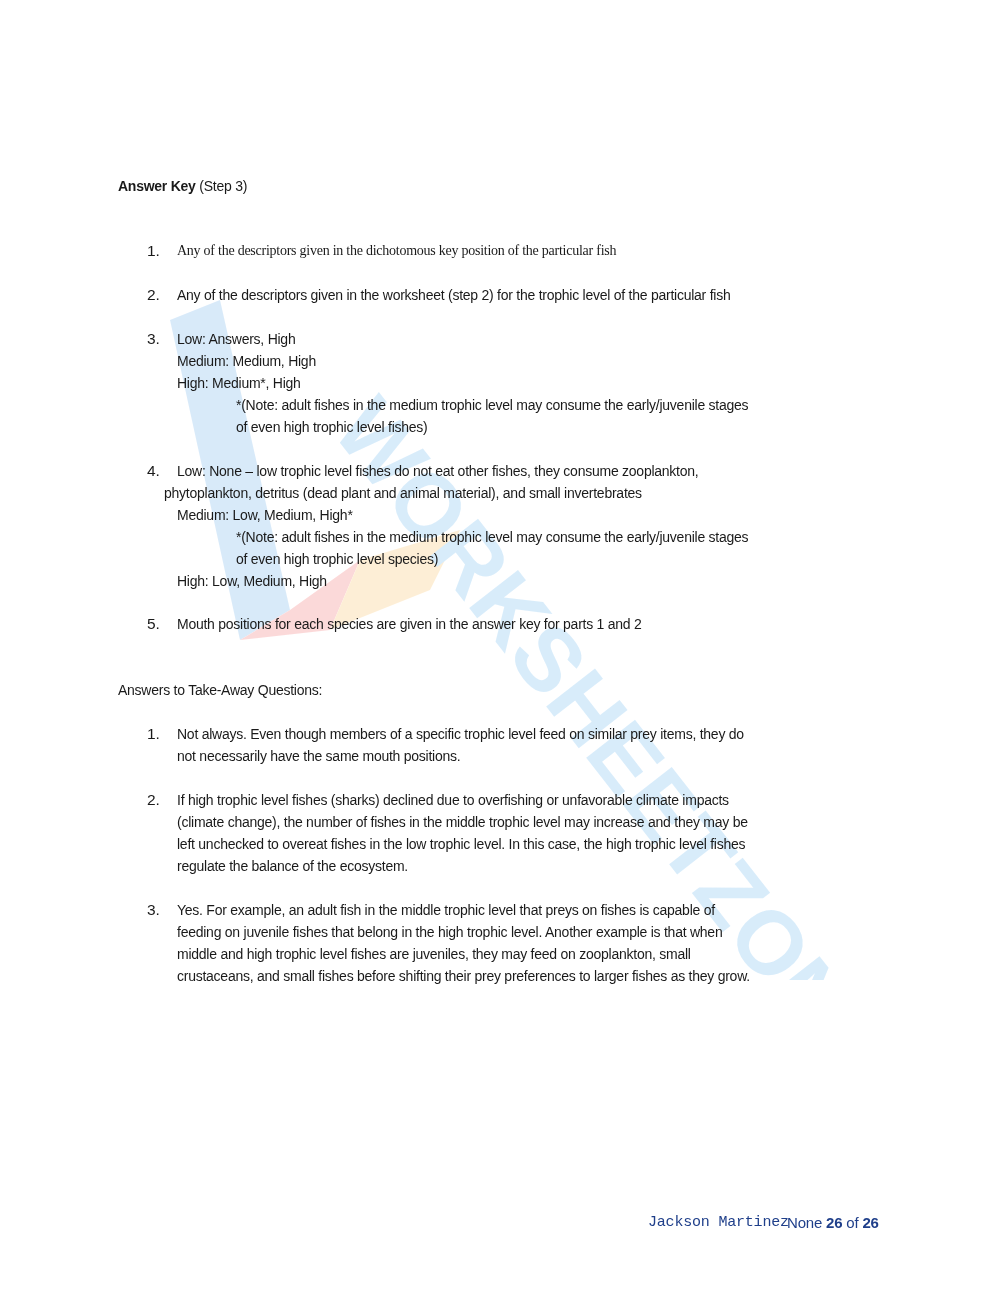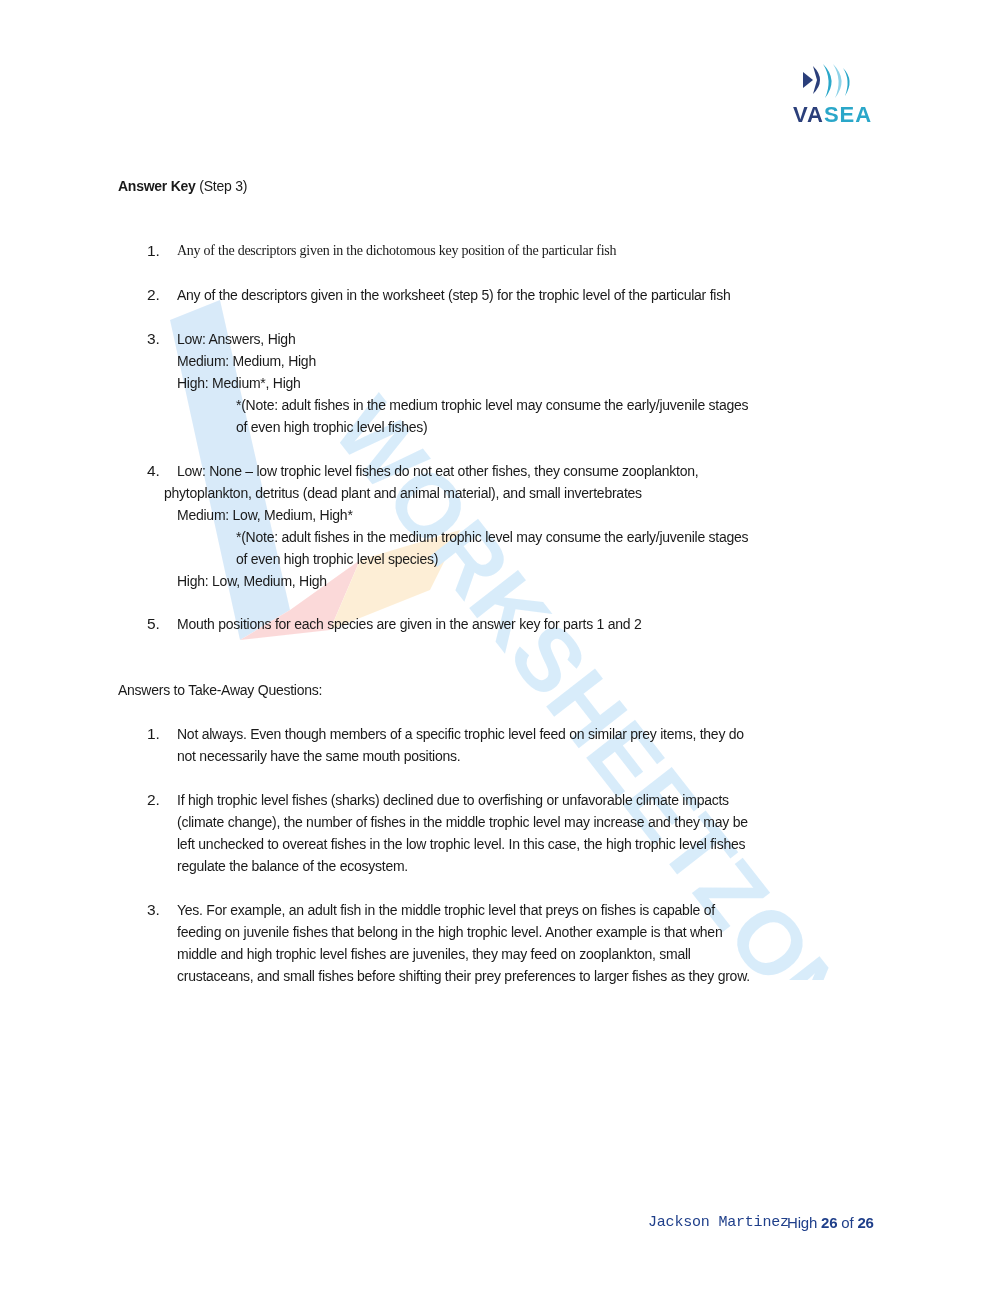--- a/index.html
+++ b/index.html
@@ -21,39 +21,29 @@
 
 <div class="page">
 
   <svg class="watermark" viewBox="0 0 780 700">
     <path d="M40 40 L90 20 L160 330 L110 360 Z" fill="#2f8de0"></path>
     <path d="M110 360 L160 330 L230 280 L200 350 Z" fill="#e33"></path>
     <path d="M200 350 L230 280 L330 250 L300 310 Z" fill="#f5a623"></path>
     <text x="200" y="150" transform="rotate(52 200 150)" font-size="90" font-weight="bold" fill="#2f9be8">WORKSHEETZONE</text>
   </svg>
 
-  <div class="logo">
-    <svg width="100" height="45" viewBox="0 0 100 45" style="position:absolute;left:0;top:0;">
-      <path d="M30 8 Q44 22 30 36 L34 22 Z" fill="#2b3f7a"></path>
-      <path d="M20 14 L30 22 L20 30 Z" fill="#2b3f7a"></path>
-      <path d="M40 6 Q56 22 42 40 Q50 22 40 6 Z" fill="#2aa7c9"></path>
-      <path d="M50 6 Q66 22 52 40 Q60 22 50 6 Z" fill="#8fd3e8"></path>
-      <path d="M60 10 Q72 22 62 38 Q68 22 60 10 Z" fill="#2aa7c9"></path>
-    </svg>
-    <div class="logo-text"><span class="va">VA</span><span class="sea">SEA</span></div>
-  </div>
 
   <div class="txt" style="left:118px;top:175px;"><b>Answer Key</b><span> (Step 3)</span></div>
 
   <div>
     <span class="num" style="left:147px;top:240px;">1.</span>
     <span class="txt" style="left:177px;top:240px;font-family:Liberation Serif, serif;">Any of the descriptors given in the dichotomous key position of the particular fish</span>
 
     <span class="num" style="left:147px;top:284px;">2.</span>
-    <span class="txt" style="left:177px;top:284px;">Any of the descriptors given in the worksheet (step 5) for the trophic level of the particular fish</span>
+    <span class="txt" style="left:177px;top:284px;">Any of the descriptors given in the worksheet (step 2) for the trophic level of the particular fish</span>
 
     <span class="num" style="left:147px;top:328px;">3.</span>
     <span class="txt" style="left:177px;top:328px;">Low: Answers, High</span>
     <span class="txt" style="left:177px;top:350px;">Medium: Medium, High</span>
     <span class="txt" style="left:177px;top:372px;">High: Medium*, High</span>
     <span class="txt" style="left:236px;top:394px;">*(Note: adult fishes in the medium trophic level may consume the early/juvenile stages</span>
     <span class="txt" style="left:236px;top:416px;">of even high trophic level fishes)</span>
 
     <span class="num" style="left:147px;top:460px;">4.</span>
     <span class="txt" style="left:177px;top:460px;">Low: None – low trophic level fishes do not eat other fishes, they consume zooplankton,</span>
@@ -81,14 +71,14 @@
     <span class="txt" style="left:177px;top:855px;">regulate the balance of the ecosystem.</span>
 
     <span class="num" style="left:147px;top:899px;">3.</span>
     <span class="txt" style="left:177px;top:899px;">Yes. For example, an adult fish in the middle trophic level that preys on fishes is capable of</span>
     <span class="txt" style="left:177px;top:921px;">feeding on juvenile fishes that belong in the high trophic level. Another example is that when</span>
     <span class="txt" style="left:177px;top:943px;">middle and high trophic level fishes are juveniles, they may feed on zooplankton, small</span>
     <span class="txt" style="left:177px;top:965px;">crustaceans, and small fishes before shifting their prey preferences to larger fishes as they grow.</span>
   </div>
 
   <div class="footer" style="left:648px;font-family:Liberation Mono, monospace;">Jackson Martinez</div>
-  <div class="footer" style="left:787px;"><span>High </span><b>26</b><span> of </span><b>26</b></div>
+  <div class="footer" style="left:787px;"><span>None </span><b>26</b><span> of </span><b>26</b></div>
 </div>
 
 </body></html>

